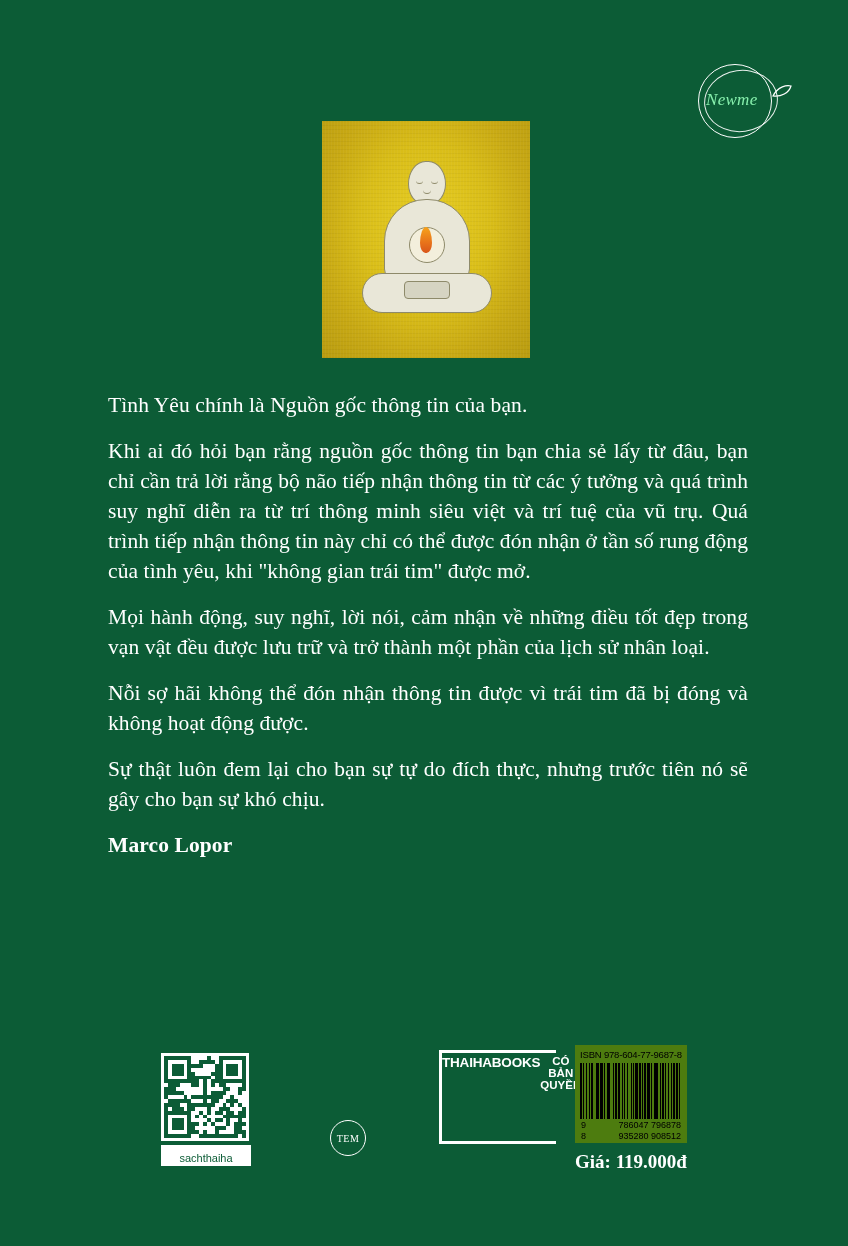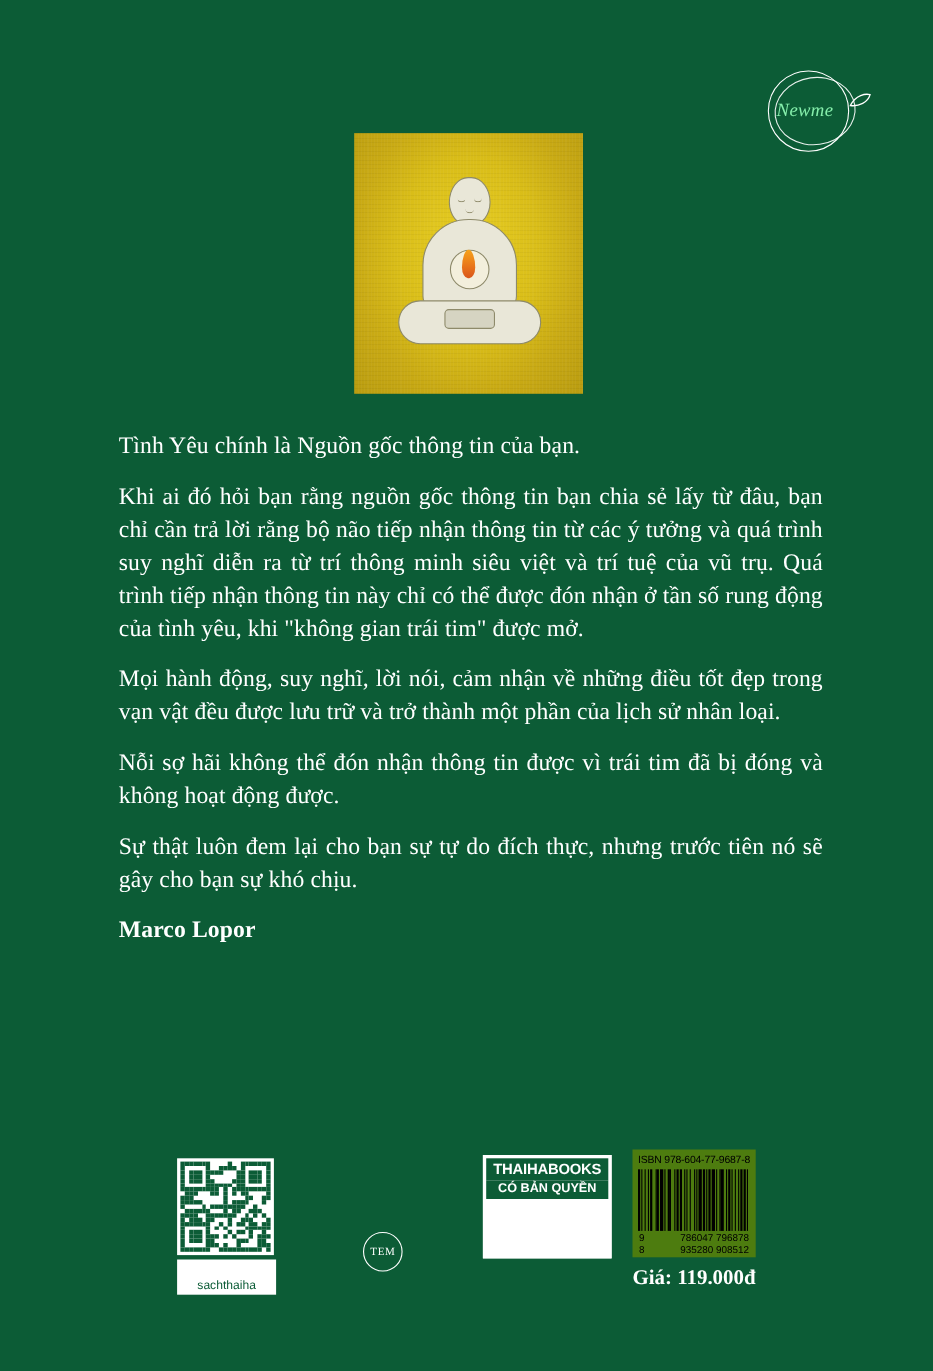--- a/index.html
+++ b/index.html
@@ -226,21 +226,21 @@
   }
   .qr-grid i { background: transparent; }
   .qr-grid i.on { background: #0c5c36; }
   .qr-caption {
     margin-top: 4px;
     font-family: "Liberation Sans", sans-serif;
     font-size: 11px;
     color: #ffffff;
     background: #ffffff;
     color: #0c5c36;
-    padding: 18px 0 2px;
+    padding: 7px 0 2px;
   }
 
   
   .tem {
     position: absolute;
     left: 330px;
     top: 80px;
     width: 34px;
     height: 34px;
     border: 1.4px solid #ffffff;
@@ -257,21 +257,21 @@
   .copyright-badge {
     position: absolute;
     left: 439px;
     top: 10px;
     width: 117px;
     height: 94px;
     background: #ffffff;
     border: 3px solid #ffffff;
     box-sizing: border-box;
     display: flex;
-    flex-direction: column;
+    flex-direction: row;
   }
   .cb-top {
     background: #0c5c36;
     color: #ffffff;
     font-family: "Liberation Sans", sans-serif;
     font-weight: bold;
     font-size: 13.5px;
     letter-spacing: -.2px;
     text-align: center;
     padding: 2px 0 3px;

